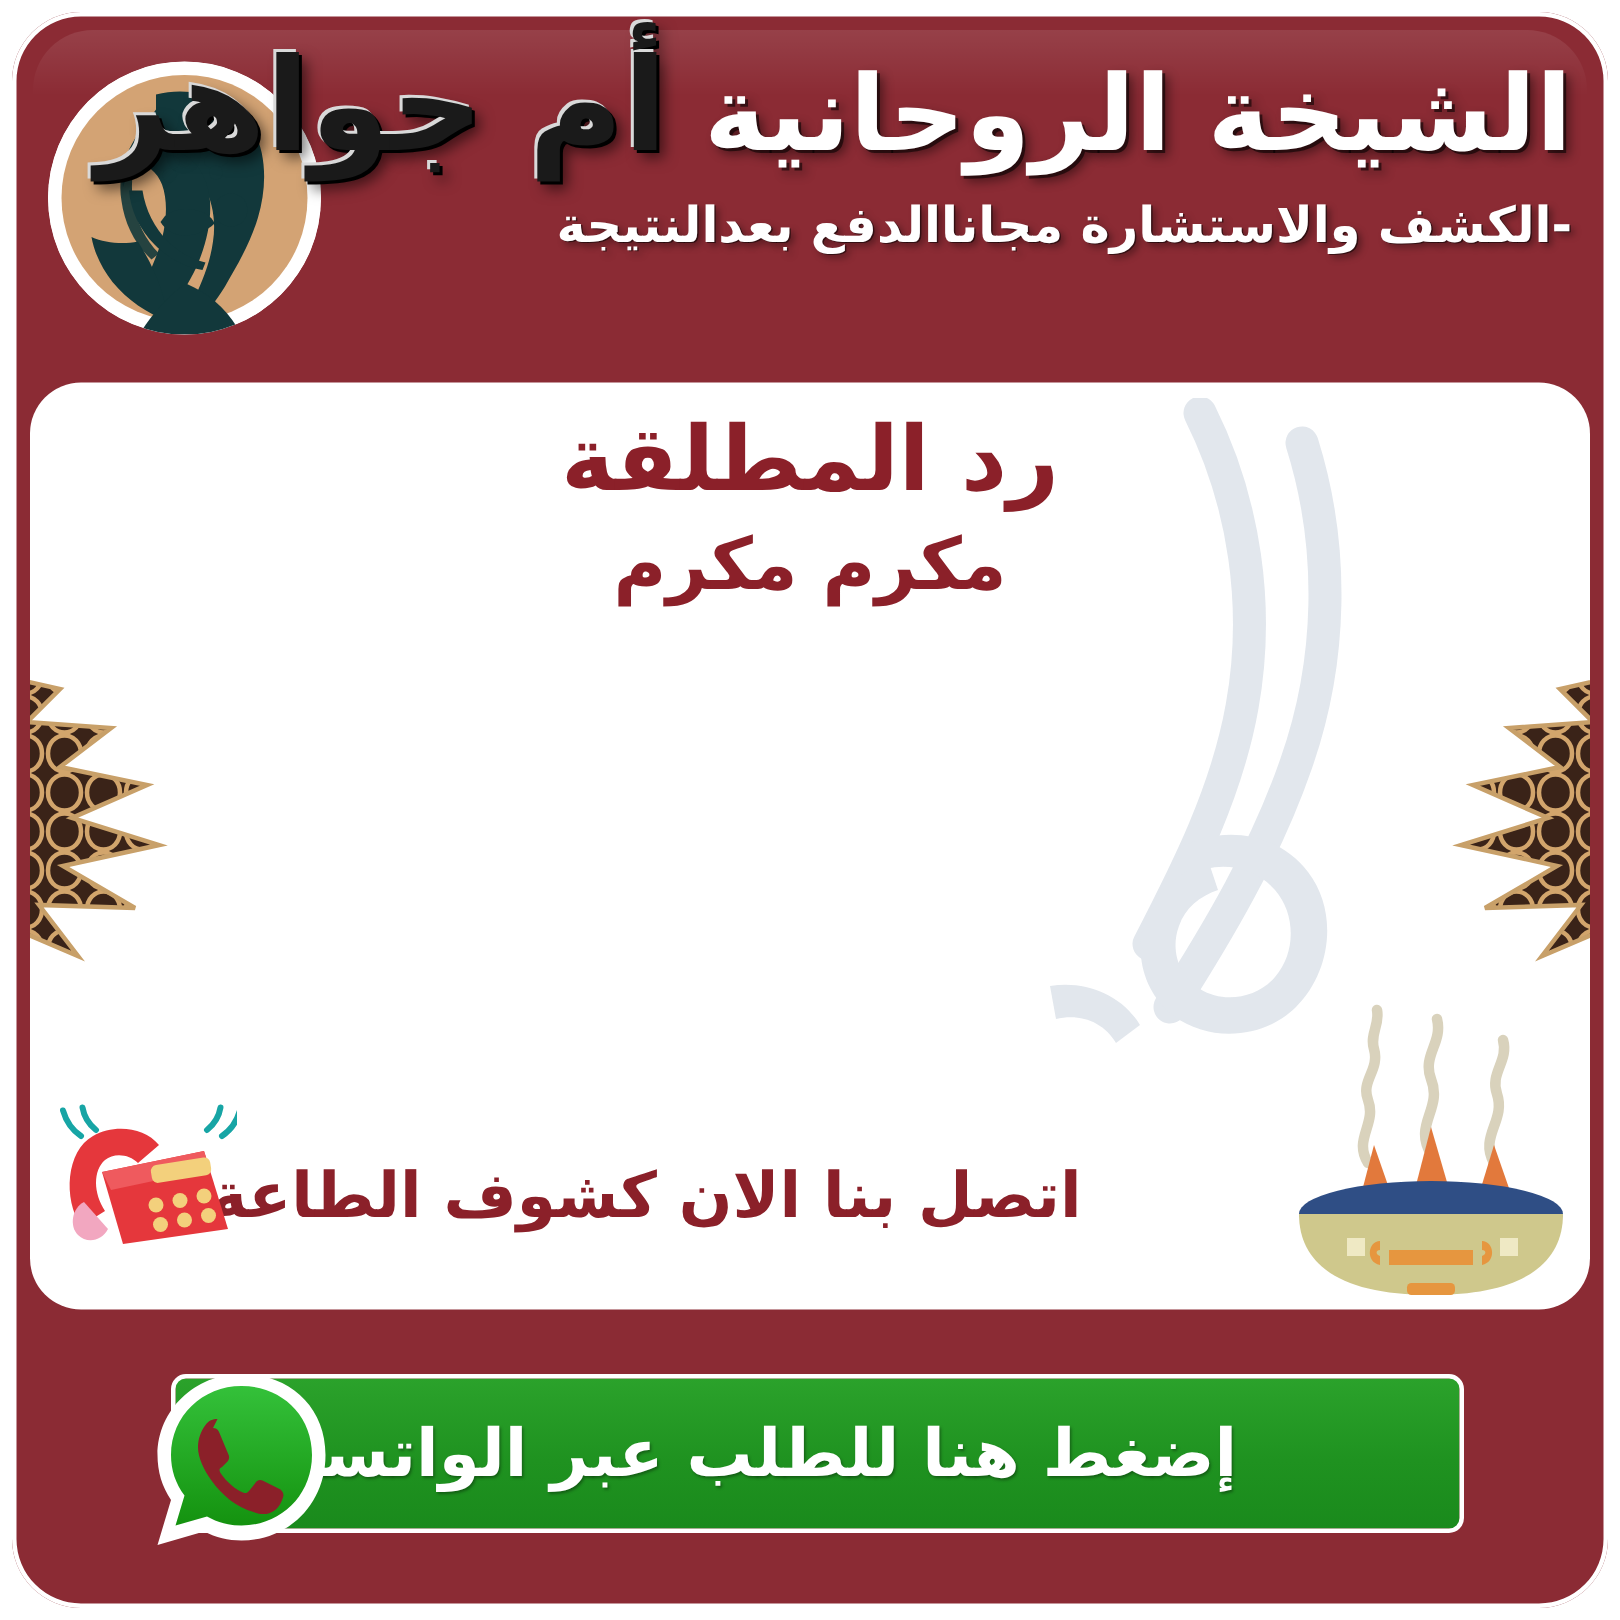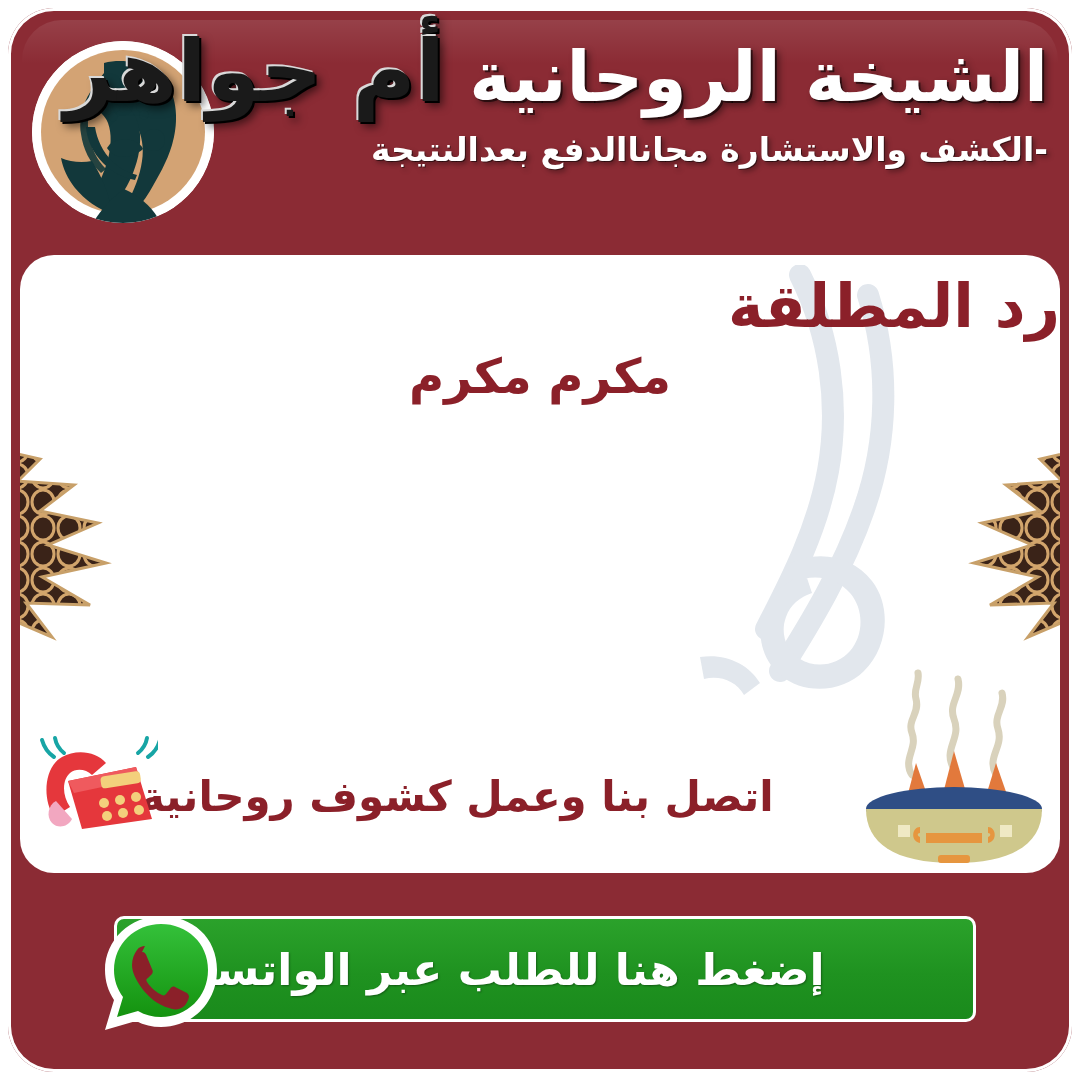--- a/index.html
+++ b/index.html
@@ -126,21 +126,20 @@
     top: 14px;
     text-align: center;
     direction: rtl;
     color: #8E1F28;
   }
   .bt-head {
     font-size: 60px;
     font-weight: 700;
     line-height: 1.25;
     color: #8B2029;
-    text-align: right;
   }
   .bt-line {
     font-size: 48px;
     font-weight: 700;
     line-height: 1.35;
     color: #8B2029;
     white-space: nowrap;
   }
 
   
@@ -339,21 +338,21 @@
               <path d="M134 184 c8 0 10 14 0 16 v-6 c3 -1 3 -4 0 -4 z"></path>
               <rect x="84" y="212" width="32" height="8" rx="3"></rect>
             </g>
             <g fill="#EFE9C4">
               <rect x="44" y="182" width="12" height="12"></rect>
               <rect x="146" y="182" width="12" height="12"></rect>
             </g>
           </svg>
         </div>
 
-        <div class="cta-text">اتصل بنا وعمل كشوف روحانية</div>
+        <div class="cta-text">اتصل بنا الان كشوف الطاعة</div>
 
         <div class="phone-emoji">
           <svg viewBox="0 0 120 104">
             <g fill="none" stroke="#17A5A5" stroke-width="4" stroke-linecap="round">
               <path d="M26 22c-5-4-8-9-9-15"></path>
               <path d="M16 26c-6-4-10-10-12-17"></path>
               <path d="M100 22c5-4 8-9 9-15"></path>
               <path d="M110 26c6-4 10-10 12-17"></path>
             </g>
             <path d="M30 50 L98 36 L114 88 L44 98 Z" fill="#E5373C"></path>

